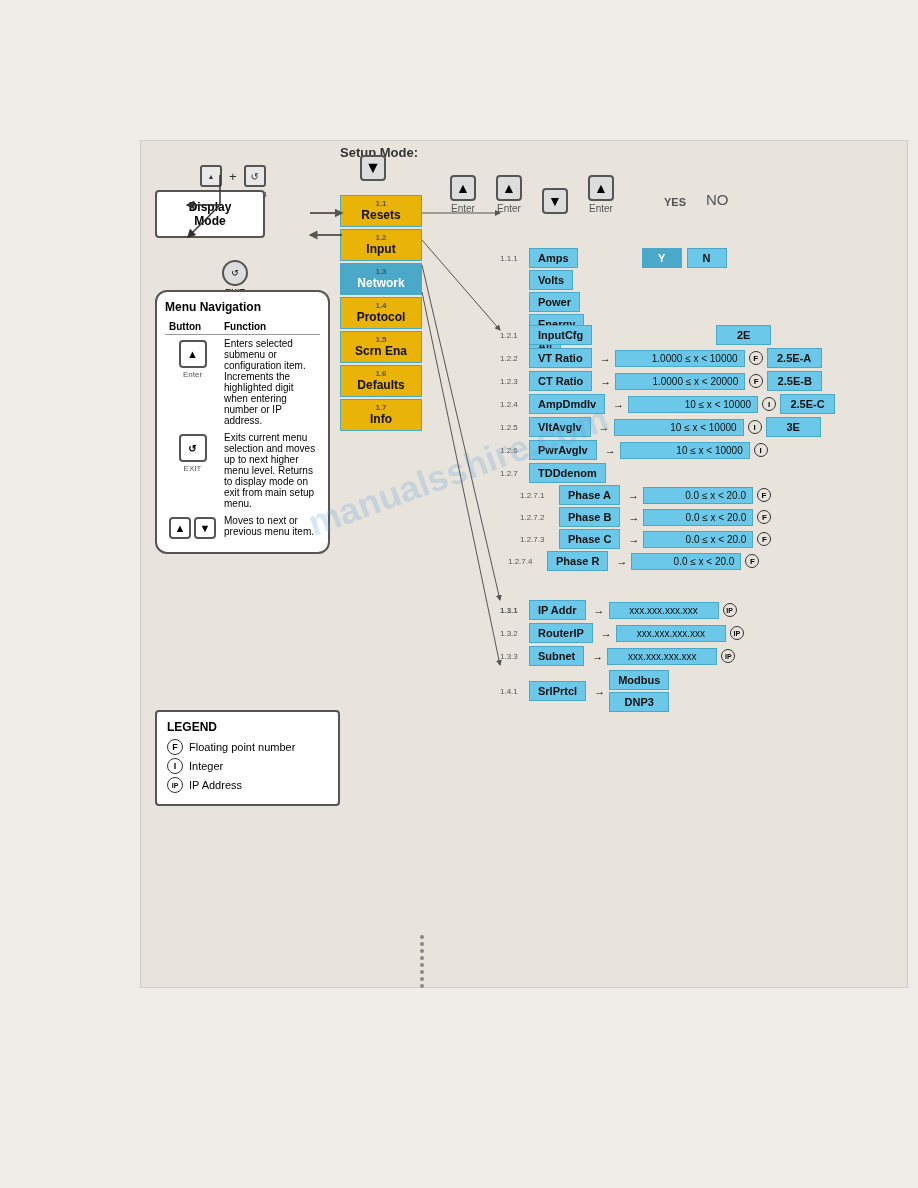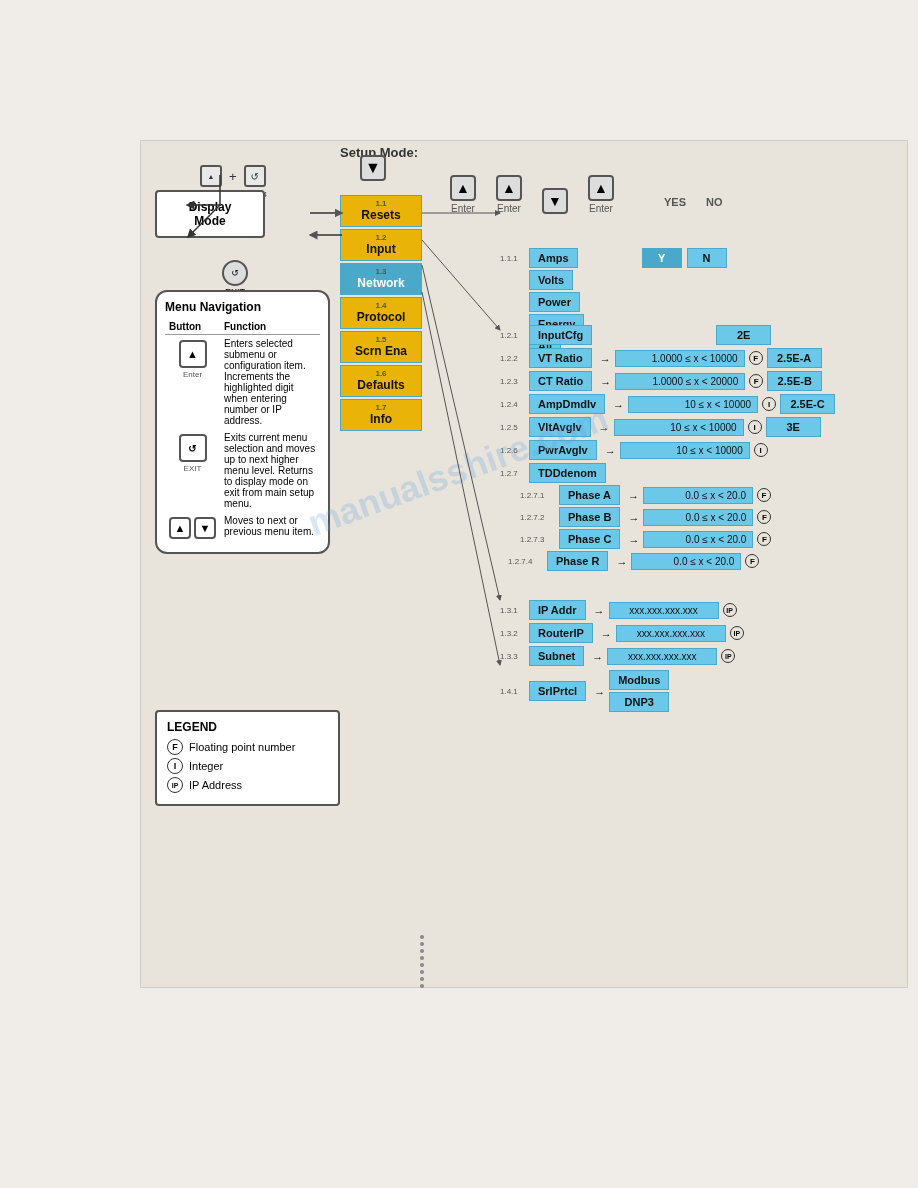--- a/index.html
+++ b/index.html
@@ -467,21 +467,21 @@
     <div class="icon-group">
       <div class="icon-btn" style="font-size:14px;">▲</div>
       <div class="icon-label">Enter</div>
     </div>
 
     <div class="icon-group">
       <div style="font-size:11px; color:#555; font-weight:bold; padding-bottom:6px;margin-left:30px;">YES</div>
     </div>
 
     <div class="icon-group">
-      <div style="font-size:11px; color:#555; font-weight:bold; padding-bottom:6px;">NO</div>
+      <div style="font-size:15px; color:#555; font-weight:normal; padding-bottom:6px;">NO</div>
     </div>
   </div>
 
   <div style="position:absolute; top:205px; left:450px; width:450px;">
 
     <div style="position:absolute; top:0px; left:50px;">
 
       <div class="row-container" style="margin-bottom:2px;margin-top:43px;">
         <span style="font-size:8px; color:#555; min-width:25px;">1.1.1</span>
         <div class="blue-label">Amps</div>
@@ -600,21 +600,21 @@
         <div class="blue-label">Phase R</div>
         <span style="margin-left:4px;">→</span>
         <div class="range-label" style="min-width:110px;">0.0 ≤ x &lt; 20.0</div>
         <div class="circle-sym">F</div>
       </div>
     </div>
 
     <div style="position:absolute; top:395px; left:50px;">
 
       <div class="row-container" style="margin-bottom:3px;">
-        <span style="font-size:8px; color:#555; min-width:25px;">1.3.1</span>
+        <span style="font-size:8px; color:#555; min-width:25px;font-weight:bold;">1.3.1</span>
         <div class="blue-label">IP Addr</div>
         <span style="margin-left:4px;">→</span>
         <div class="ip-label">xxx.xxx.xxx.xxx</div>
         <div class="circle-sym" style="font-size:7px;">IP</div>
       </div>
 
       <div class="row-container" style="margin-bottom:3px;">
         <span style="font-size:8px; color:#555; min-width:25px;">1.3.2</span>
         <div class="blue-label">RouterIP</div>
         <span style="margin-left:4px;">→</span>

